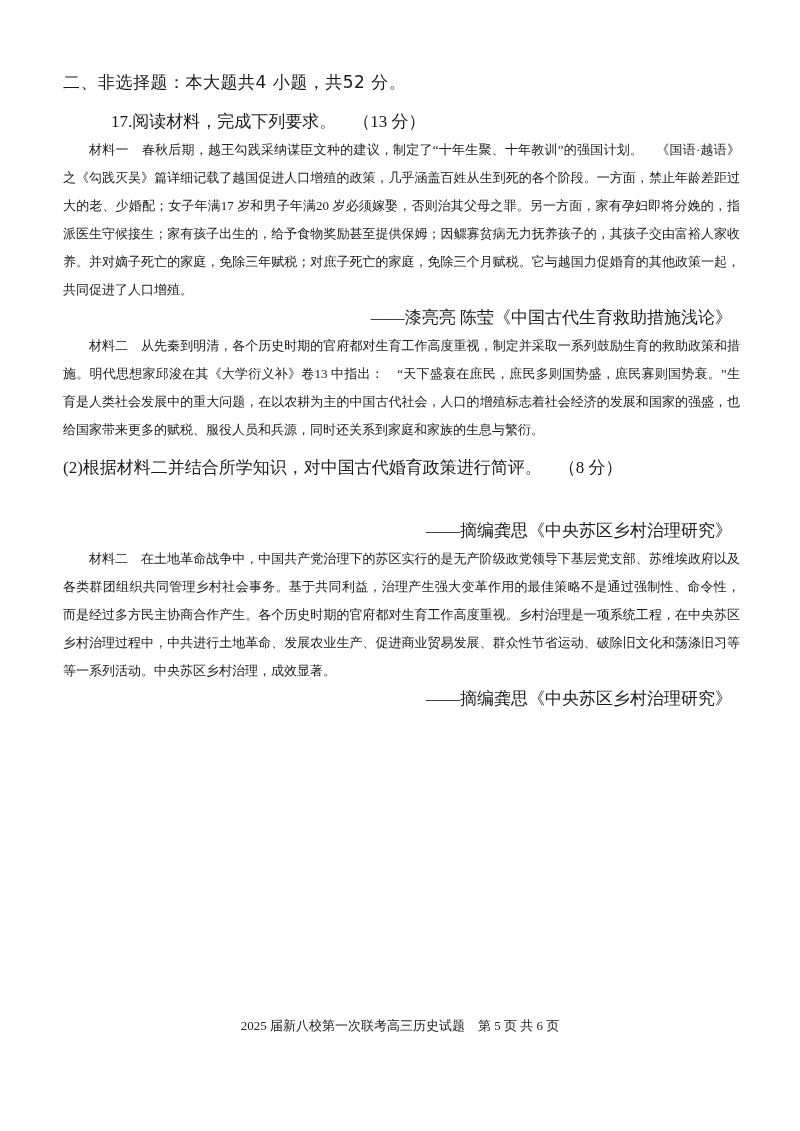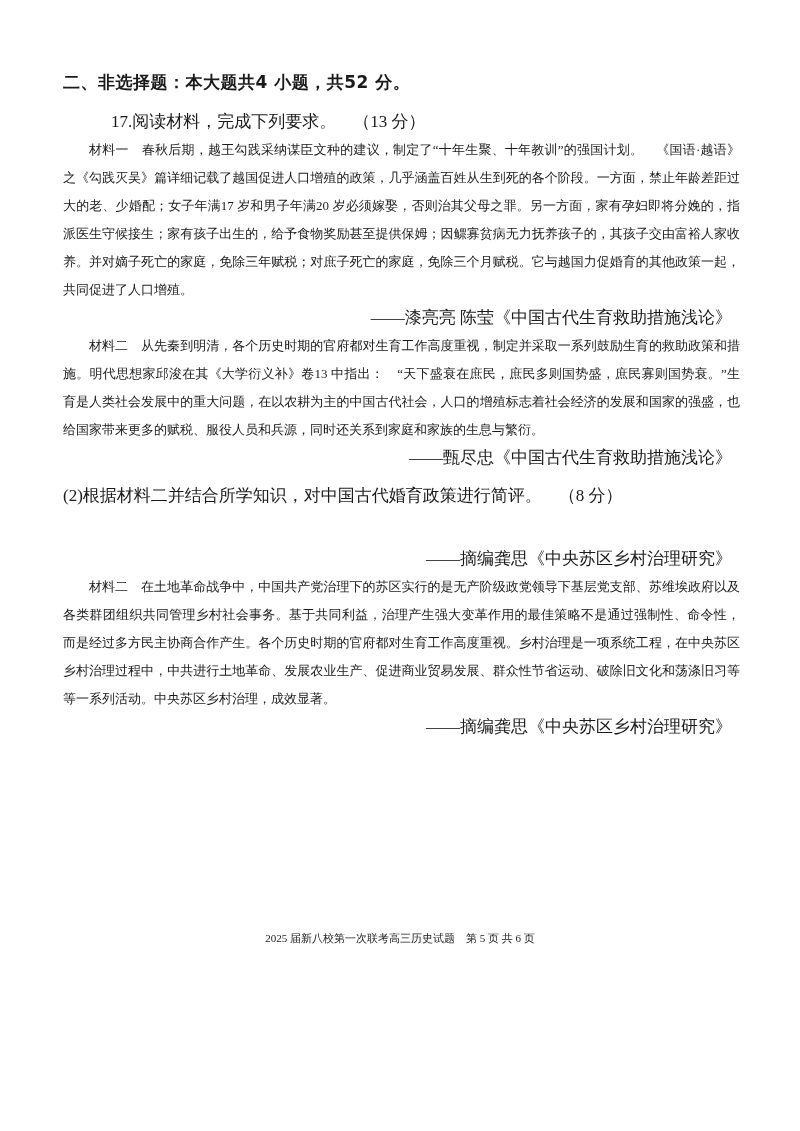--- a/index.html
+++ b/index.html
@@ -14,21 +14,21 @@
     background: #ffffff;
     color: #1a1a1a;
     font-family: "Liberation Serif", "DejaVu Serif", serif;
     overflow: hidden;
   }
   .content {
     padding: 70px 60px 0 63px;
   }
   .section-heading {
     font-family: "DejaVu Sans", "Liberation Sans", sans-serif;
-    font-weight: bold;
+    font-weight: normal;
     font-size: 17px;
     line-height: 24px;
     margin-bottom: 14px;
     letter-spacing: 0.5px;
   }
   .q-title {
     font-size: 17px;
     line-height: 28px;
     margin-top: 4px;
     margin-left: 48px;
@@ -50,25 +50,25 @@
     line-height: 31px;
   }
   .sub-questions {
     margin-top: 8px;
   }
   .block-gap {
     height: 34px;
   }
   .footer {
     position: absolute;
-    top: 928px;
+    top: 1016px;
     left: 0;
     width: 100%;
     text-align: center;
-    font-size: 11px;
+    font-size: 13px;
     line-height: 20px;
     color: #222;
   }
 </style>
 </head>
 <body>
 
 <div class="page">
   <div class="content">
 
@@ -76,21 +76,20 @@
 
     <div>
       <div class="q-title">17.阅读材料，完成下列要求。　（13 分）</div>
 
       <div class="material">材料一　春秋后期，越王勾践采纳谋臣文种的建议，制定了“十年生聚、十年教训”的强国计划。　《国语·越语》之《勾践灭吴》篇详细记载了越国促进人口增殖的政策，几乎涵盖百姓从生到死的各个阶段。一方面，禁止年龄差距过大的老、少婚配；女子年满17 岁和男子年满20 岁必须嫁娶，否则治其父母之罪。另一方面，家有孕妇即将分娩的，指派医生守候接生；家有孩子出生的，给予食物奖励甚至提供保姆；因鳏寡贫病无力抚养孩子的，其孩子交由富裕人家收养。并对嫡子死亡的家庭，免除三年赋税；对庶子死亡的家庭，免除三个月赋税。它与越国力促婚育的其他政策一起，共同促进了人口增殖。</div>
 
       <div class="source-line">——漆亮亮 陈莹《中国古代生育救助措施浅论》</div>
 
       <div class="material">材料二　从先秦到明清，各个历史时期的官府都对生育工作高度重视，制定并采取一系列鼓励生育的救助政策和措施。明代思想家邱浚在其《大学衍义补》卷13 中指出：　“天下盛衰在庶民，庶民多则国势盛，庶民寡则国势衰。”生育是人类社会发展中的重大问题，在以农耕为主的中国古代社会，人口的增殖标志着社会经济的发展和国家的强盛，也给国家带来更多的赋税、服役人员和兵源，同时还关系到家庭和家族的生息与繁衍。</div>
 
-      <div class="source-line">——甄尽忠《中国古代生育救助措施浅论》</div>
 
       <div class="sub-questions">
         <div class="sub-question">(2)根据材料二并结合所学知识，对中国古代婚育政策进行简评。　（8 分）</div>
       </div>
     </div>
 
     <div class="block-gap"></div>
 
     <div>
 

